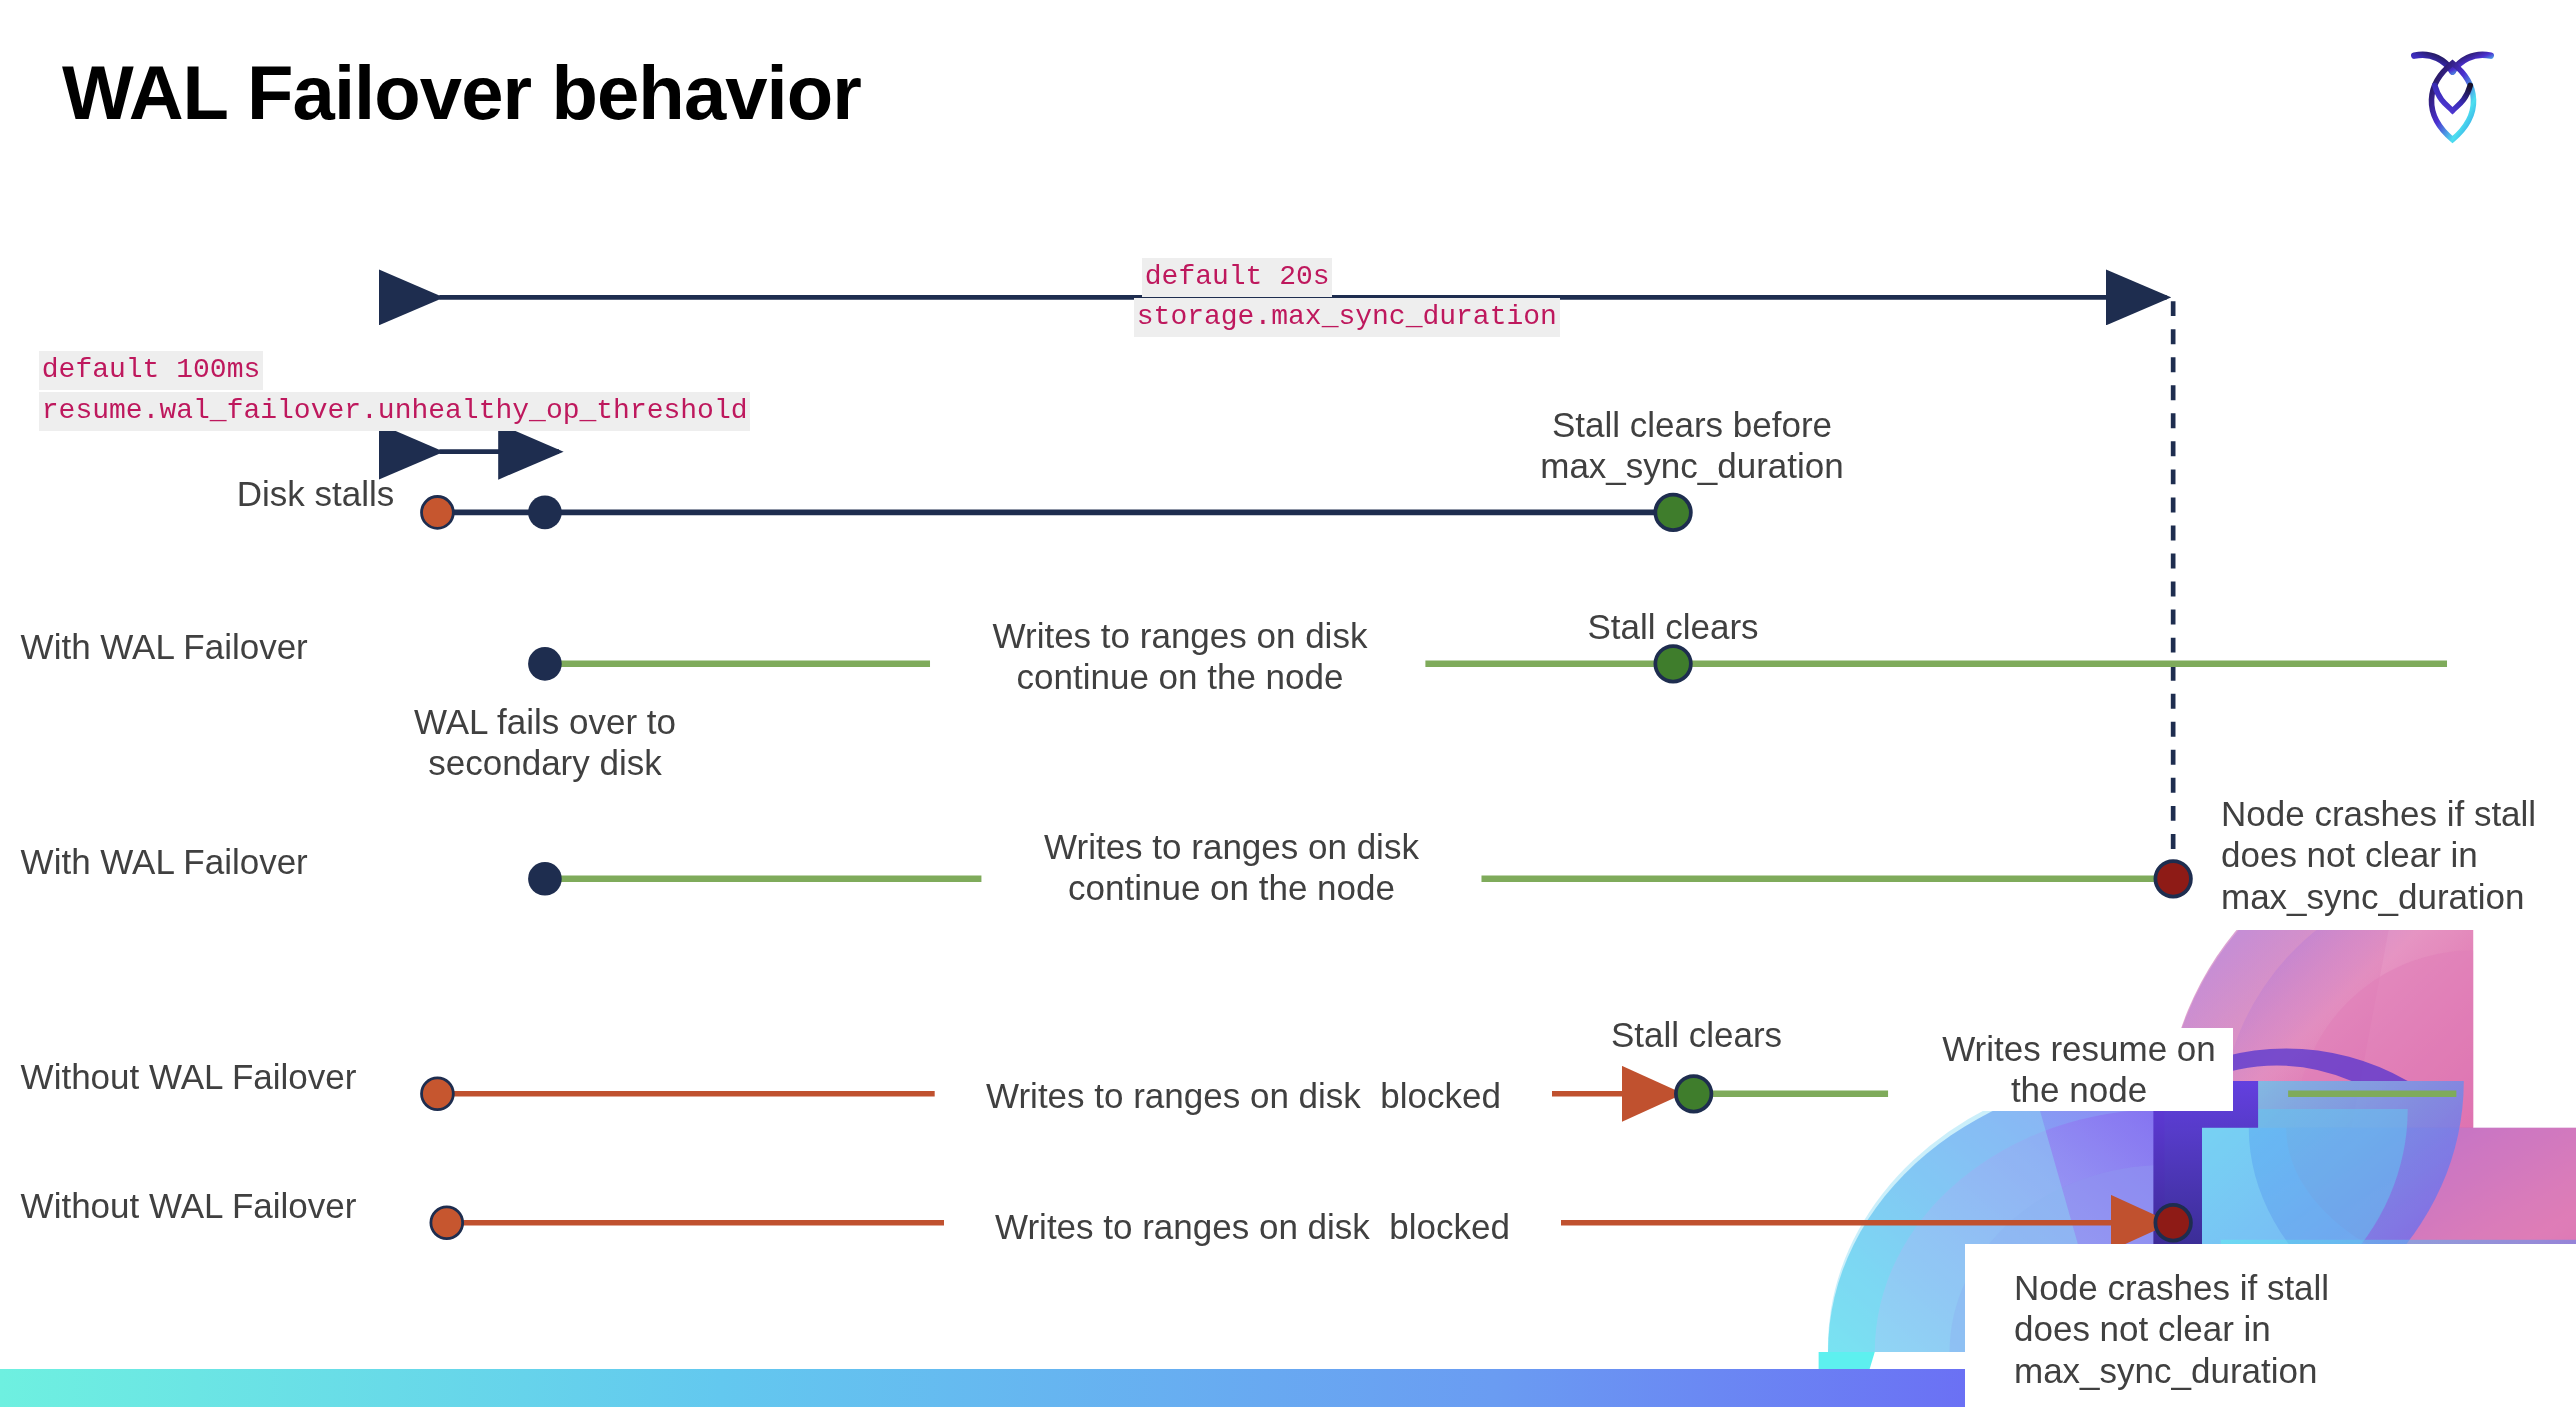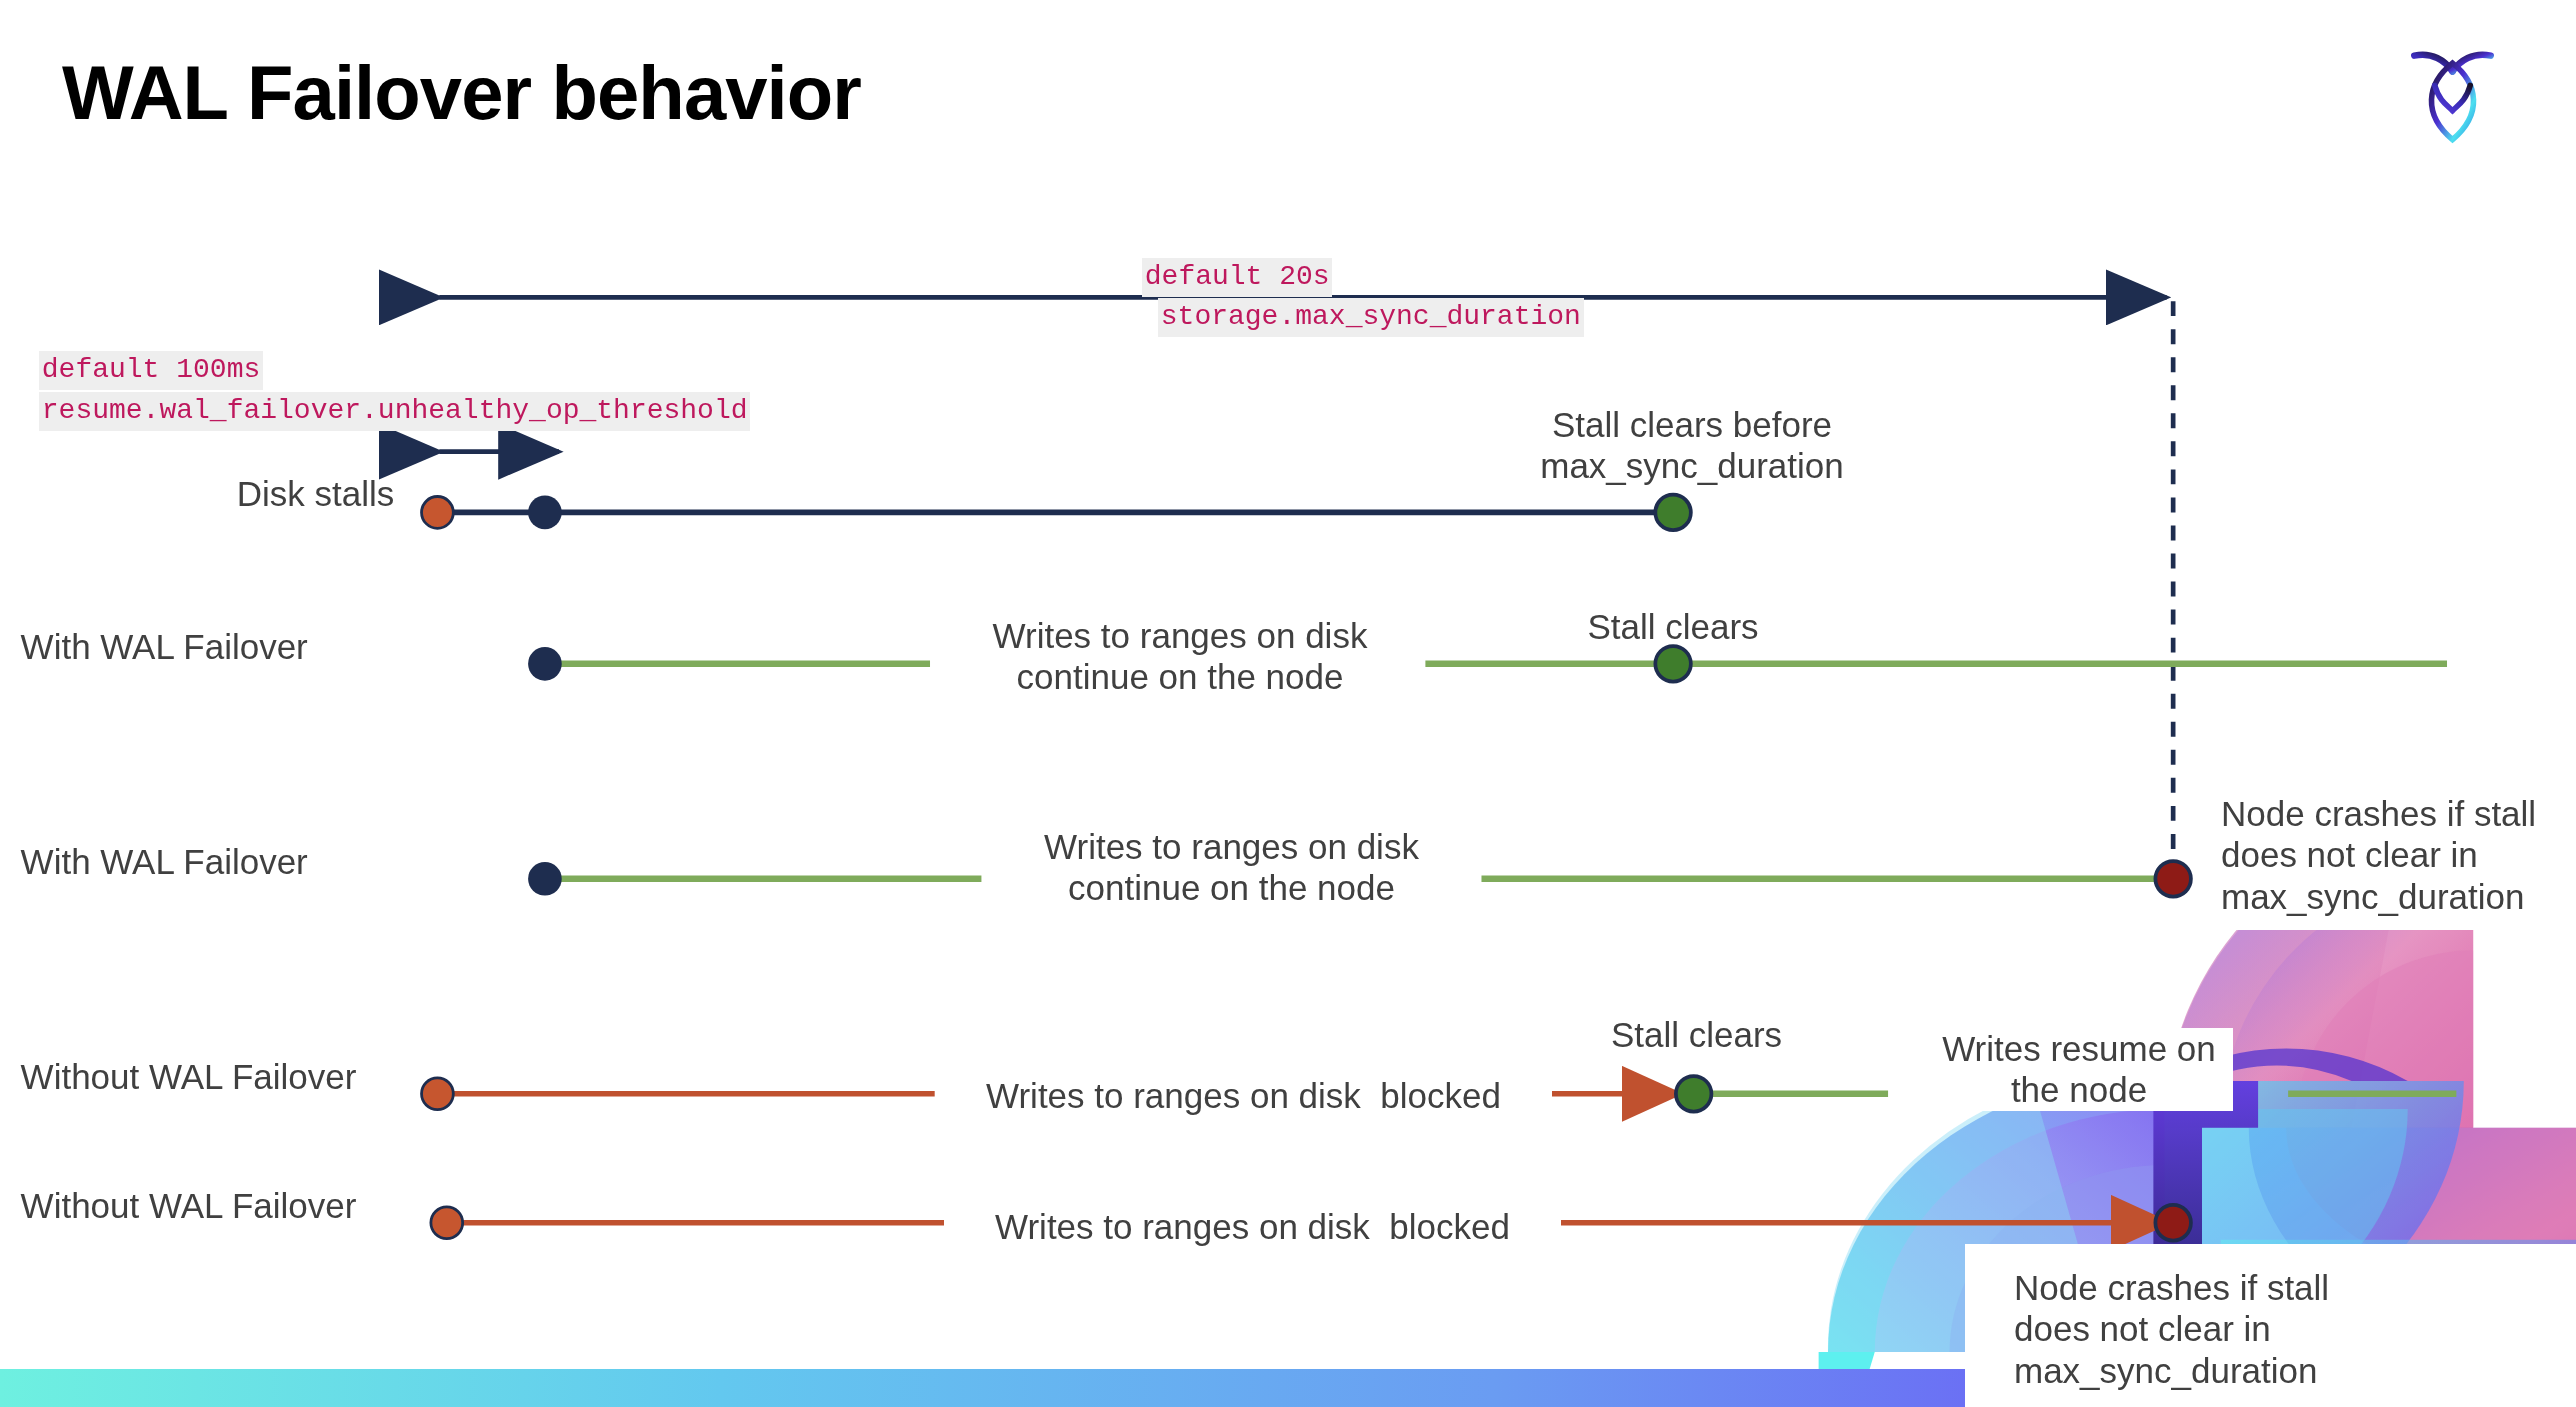--- a/index.html
+++ b/index.html
@@ -200,21 +200,21 @@
     <circle cx="468" cy="1170" r="17" fill="#c6562f" stroke="#1e2d4f" stroke-width="3"></circle>
     <circle cx="1812" cy="1170" r="19" fill="#3f7d2c" stroke="#1e2d4f" stroke-width="4"></circle>
 
     <line x1="478" y1="1308" x2="1010" y2="1308" stroke="#c0512f" stroke-width="6"></line>
     <line x1="1655" y1="1308" x2="2318" y2="1308" stroke="#c0512f" stroke-width="6" marker-end="url(#redArrowR)"></line>
     <circle cx="478" cy="1308" r="17" fill="#c6562f" stroke="#1e2d4f" stroke-width="3"></circle>
     <circle cx="2325" cy="1308" r="19" fill="#8e1b16" stroke="#1e2d4f" stroke-width="4"></circle>
   </svg>
 
   <div class="mono" style="left:1142px; top:258px;">default 20s</div>
-  <div class="mono" style="left:1158px; top:298px;">storage.max_sync_duration</div>
+  <div class="mono" style="left:1134px; top:298px;">storage.max_sync_duration</div>
 
   <div class="mono" style="left:39px; top:351px;">default 100ms</div>
   <div class="mono" style="left:39px; top:392px;">resume.wal_failover.unhealthy_op_threshold</div>
 
   <div class="txt rowlabel" style="left:222px; top:494px; transform:translateY(-50%); width:187px; text-align:center;">Disk stalls</div>
 
   <div class="txt rowlabel" style="left:20.6px; top:647px; transform:translateY(-50%);">With WAL Failover</div>
 
   <div class="txt rowlabel" style="left:20.6px; top:862px; transform:translateY(-50%);">With WAL Failover</div>
 
@@ -223,20 +223,22 @@
   <div class="txt rowlabel" style="left:20.6px; top:1206px; transform:translateY(-50%);">Without WAL Failover</div>
 
   <div class="txt note center" style="left:1524px; top:404px; width:336px;">Stall clears before
 max_sync_duration</div>
 
   <div class="txt note center plate" style="left:937px; top:615px; width:486px;">Writes to ranges on disk
 continue on the node</div>
 
   <div class="txt note center" style="left:1533px; top:606px; width:280px;">Stall clears</div>
 
+  <div class="txt note center" style="left:377px; top:701px; width:336px;">WAL fails over to
+secondary disk</div>
 
 
   <div class="txt note center plate" style="left:986px; top:826px; width:491px;">Writes to ranges on disk
 continue on the node</div>
 
   <div class="txt note" style="left:2221px; top:793px; width:365px; z-index:7;">Node crashes if stall
 does not clear in
 max_sync_duration</div>
 
   <div class="txt note center plate" style="left:935px; top:1075px; width:617px;">Writes to ranges on disk  blocked</div>

